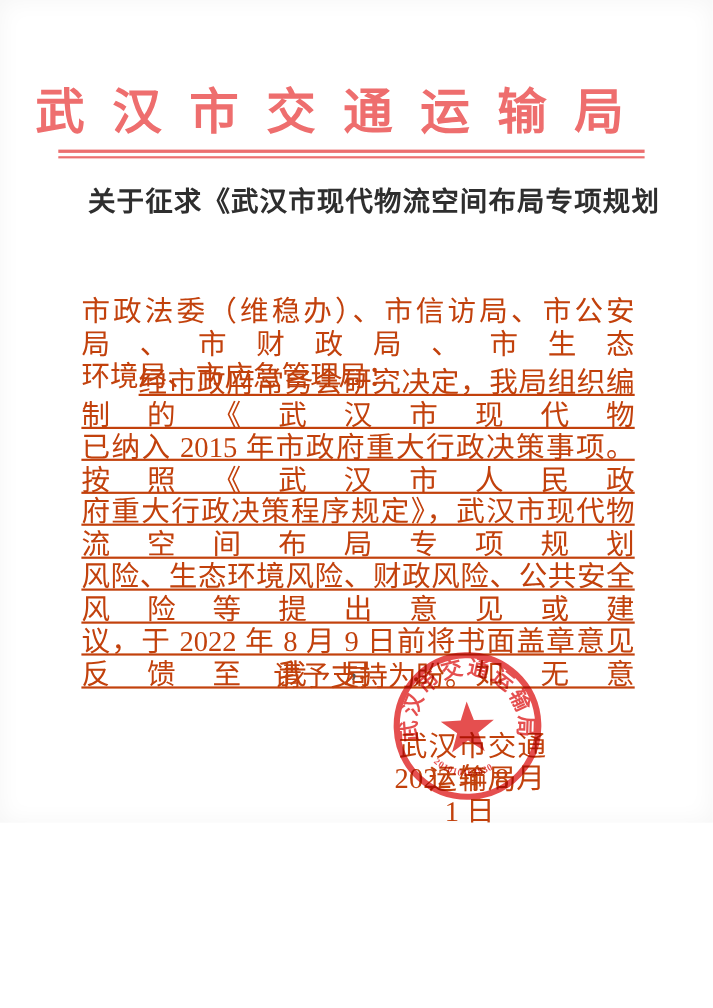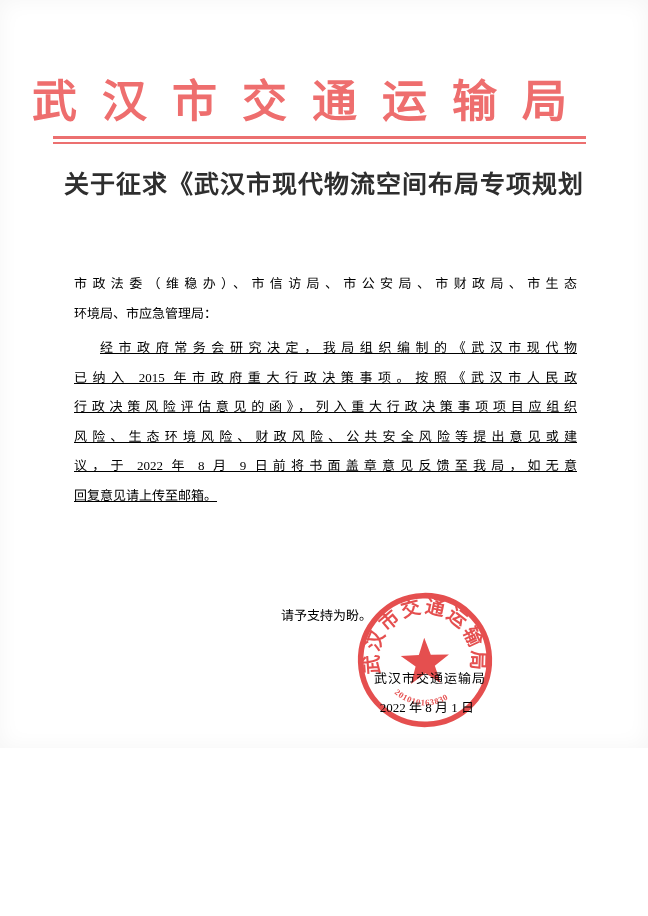--- a/index.html
+++ b/index.html
@@ -13,25 +13,25 @@
     font-size:45px;font-weight:bold;color:var(--header-red,#ee6e6e);
     letter-spacing:25px;white-space:nowrap;transform:translateX(-12px);
     line-height:52px;
   }
   .red-rule{
     position:absolute;top:136px;left:53px;width:533px;height:3px;
     border-top:3px solid var(--rule-red,#ec7070);
     border-bottom:2px solid var(--rule-red,#ec7070);
   }
   .doc-title{
-    position:absolute;top:169px;left:40px;width:568px;text-align:center;
+    position:absolute;top:169px;left:56px;width:568px;text-align:center;
     font-size:25px;font-weight:bold;color:#2e2e2e;line-height:31px;
     letter-spacing:1px;
   }
-  .letter-text{color:#000000;font-size:13px;line-height:29.5px;}
+  .letter-text{color:#c2410c;font-size:26px;line-height:29.5px;}
   .address-block{position:absolute;top:269px;left:74px;width:503px;}
   .body-block{position:absolute;top:333px;left:74px;width:503px;text-decoration:underline;}
   .jline{text-align:justify;text-align-last:justify;}
   .lline{text-align:center;text-align-last:left;}
   .indent{text-indent:2em;}
   .closing-line{position:absolute;top:601px;left:62px;width:503px;text-indent:2em;text-align:center;}
   .stray-mark{position:absolute;top:597px;left:318px;font-size:16px;color:#555;}
   .signature-org{position:absolute;top:664px;left:352px;width:156px;text-align:center;letter-spacing:1px;}
   .signature-date{position:absolute;top:693px;left:352px;width:150px;text-align:center;}
   .contact-line{position:absolute;top:750px;left:117px;letter-spacing:0.5px;}
@@ -55,24 +55,23 @@
   </div>
 
   <div class="address-block letter-text">
     <div class="jline">市政法委（维稳办）、市信访局、市公安局、市财政局、市生态</div>
     <div class="lline">环境局、市应急管理局：</div>
   </div>
 
   <div class="body-block letter-text">
     <div class="jline indent">经市政府常务会研究决定，我局组织编制的《武汉市现代物</div>
     <div class="jline">已纳入 2015 年市政府重大行政决策事项。按照《武汉市人民政</div>
-    <div class="jline">行政决策风险评估意见的函》，列入重大行政决策事项项目应组织</div>
+    <div class="jline">府重大行政决策程序规定》，武汉市现代物流空间布局专项规划</div>
     <div class="jline">风险、生态环境风险、财政风险、公共安全风险等提出意见或建</div>
     <div class="jline">议，于 2022 年 8 月 9 日前将书面盖章意见反馈至我局，如无意</div>
-    <div class="lline">回复意见请上传至邮箱。</div>
   </div>
 
   <div class="closing-line letter-text">请予支持为盼。</div>
   <span class="stray-mark">，</span>
 
   <div class="signature-org letter-text">武汉市交通运输局</div>
   <div class="signature-date letter-text">2022 年 8 月 1 日</div>
 
   <svg class="seal" viewBox="0 0 150 150" xmlns="http://www.w3.org/2000/svg">
     <defs>

